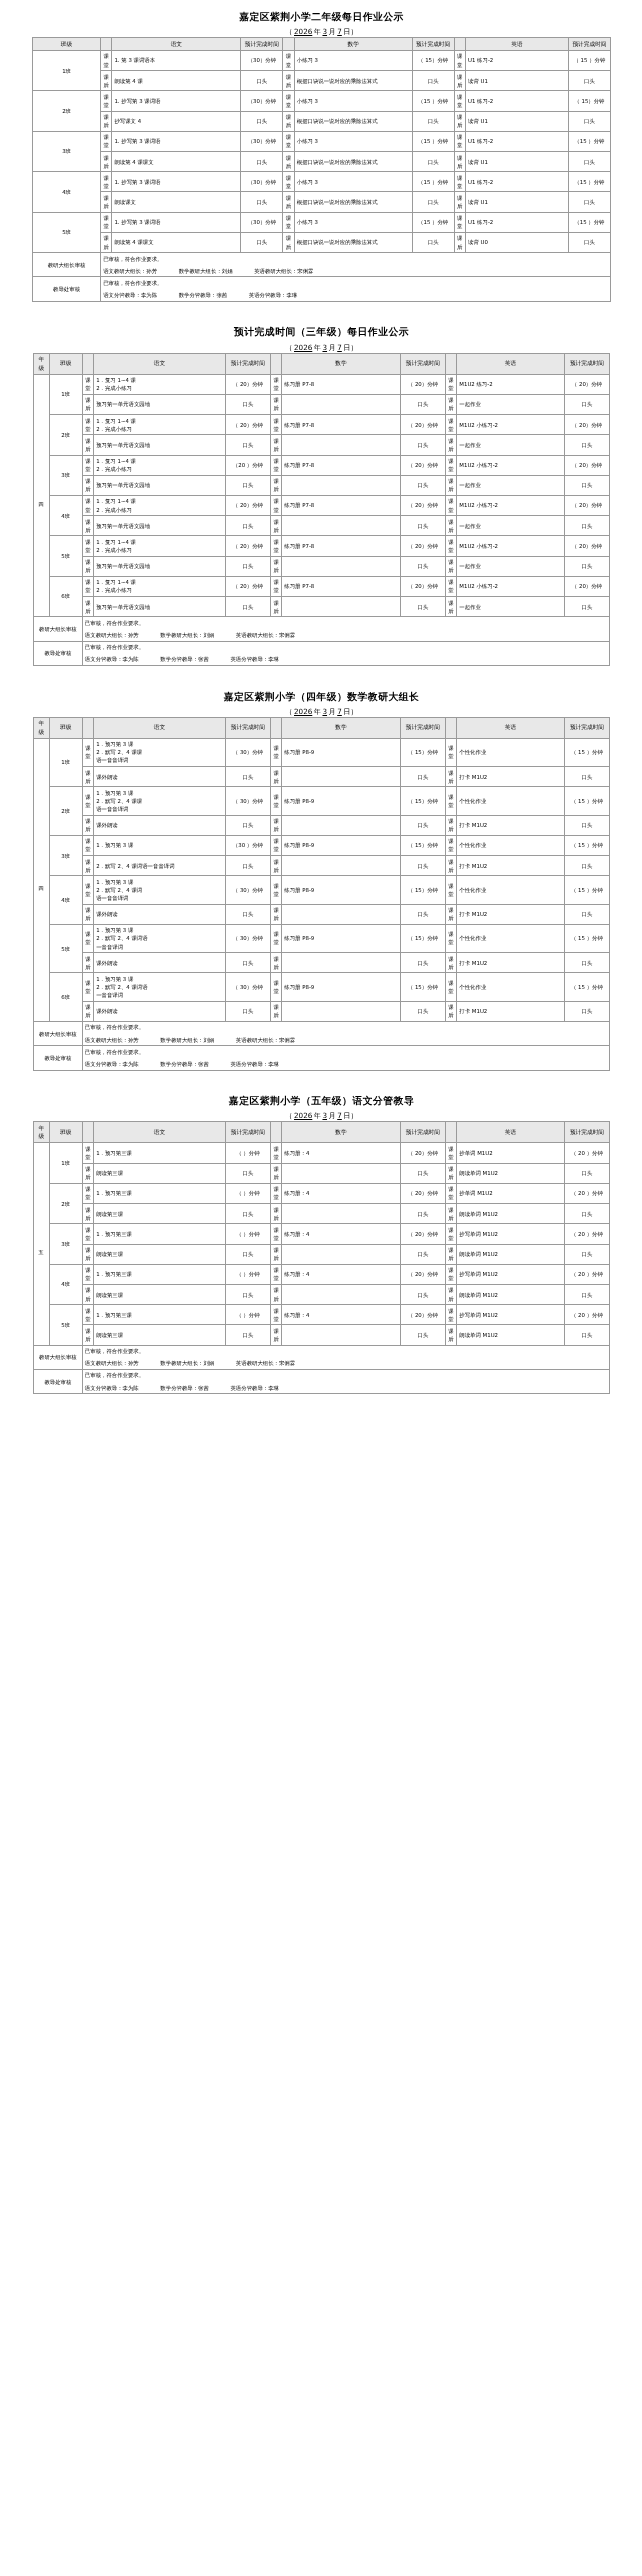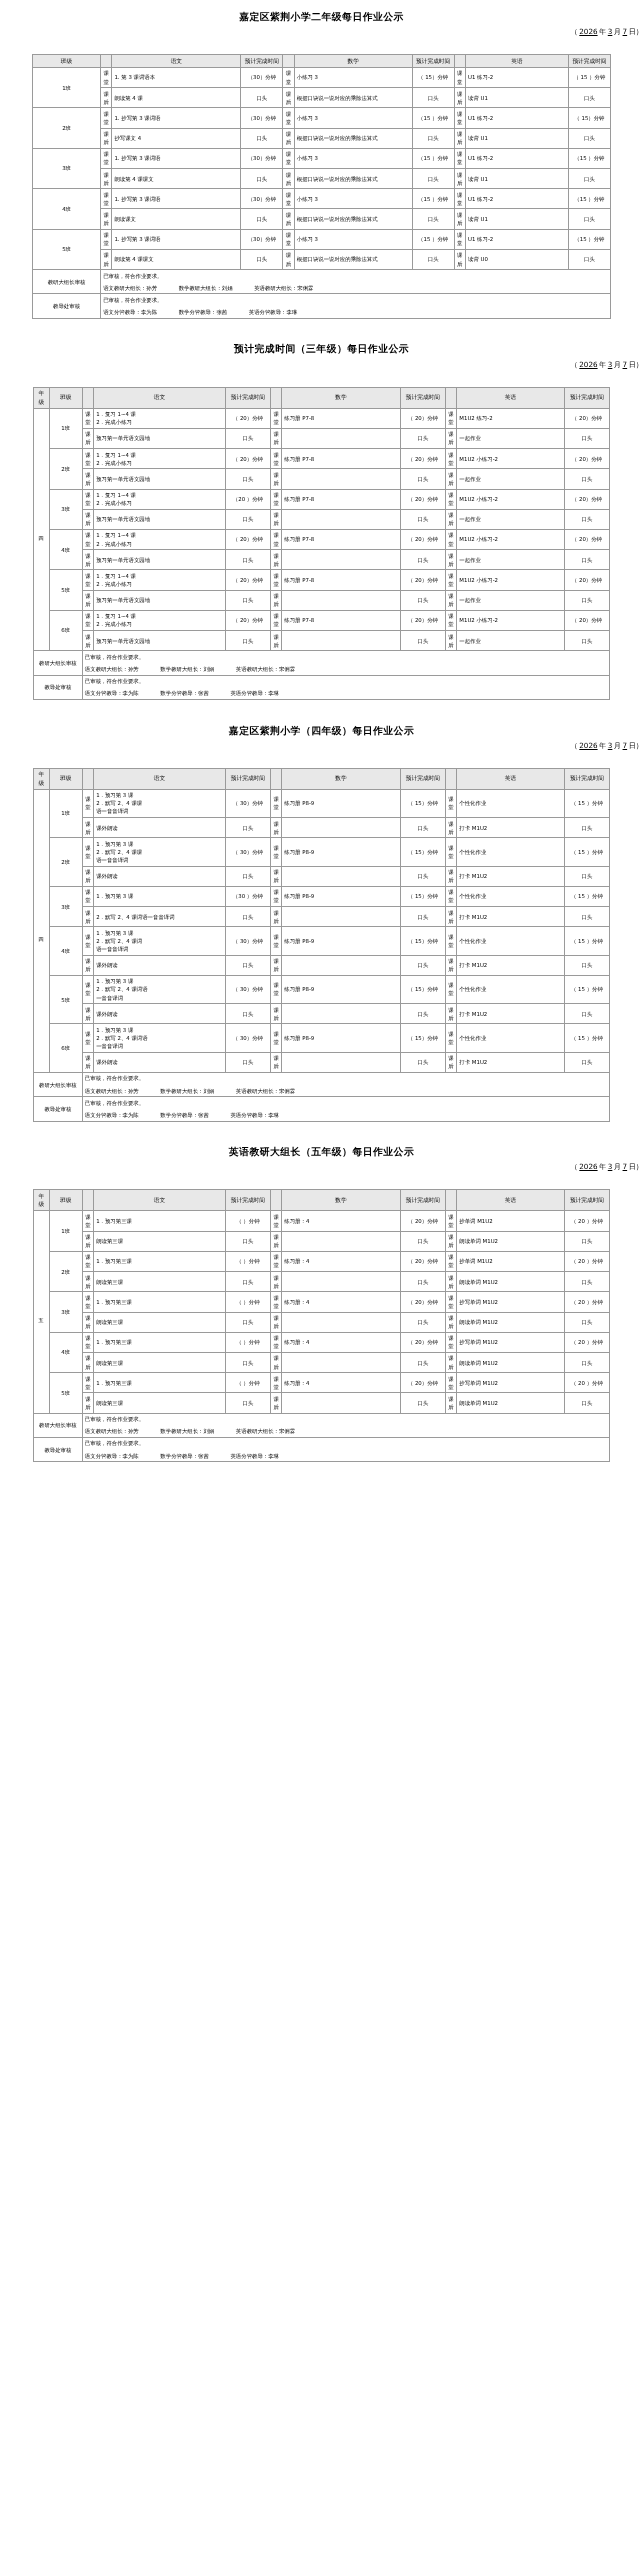--- a/index.html
+++ b/index.html
@@ -22,24 +22,24 @@
 
   .doc-title {
     text-align: center;
     font-size: 9.8px;
     font-weight: bold;
     color: #000;
     letter-spacing: 0.5px;
     padding: 11.3px 0 3.1px 0;
   }
   .doc-date {
-    text-align: right;
+    text-align: center;
     font-size: 7.2px;
     color: #000;
-    padding-bottom: 17px;
+    padding-bottom: 0;
   }
   .doc-date .u { text-decoration: underline; padding: 0 1.5px; }
 
   table.hw {
     border-collapse: collapse;
     table-layout: fixed;
     margin: 0 auto;
     width: 577px;
     background: #fff;
   }
@@ -439,21 +439,21 @@
             <td class="sig-body" colspan="9"><span class="l1">已审核，符合作业要求。</span><span class="l2"><span>语文教研大组长：孙芳</span><span>数学教研大组长：刘娟</span><span>英语教研大组长：宋俐霖</span></span></td>
           </tr>
           <tr>
             <td class="sig-label" colspan="2">教导处审核</td>
             <td class="sig-body" colspan="9"><span class="l1">已审核，符合作业要求。</span><span class="l2"><span>语文分管教导：李为陈</span><span>数学分管教导：张茜</span><span>英语分管教导：李琳</span></span></td>
           </tr>
         </tbody>
       </table>
     </div>
     <div class="doc-block">
-      <div class="doc-title">嘉定区紫荆小学（四年级）每日作业公示</div>
+      <div class="doc-title">嘉定区紫荆小学（四年级）数学教研大组长</div>
       <div class="doc-date"><span>（</span><span class="u">2026</span><span>年</span><span class="u">3</span><span>月</span><span class="u">7</span><span>日</span><span>）</span></div>
       <table class="hw">
         <colgroup>
           <col style="width: 14.4px;">
           <col style="width: 30px;">
           <col style="width: 10.3px;">
           <col style="width: 120px;">
           <col style="width: 41px;">
           <col style="width: 10.3px;">
           <col style="width: 108px;">
@@ -622,21 +622,21 @@
             <td class="sig-body" colspan="9"><span class="l1">已审核，符合作业要求。</span><span class="l2"><span>语文教研大组长：孙芳</span><span>数学教研大组长：刘娟</span><span>英语教研大组长：宋俐霖</span></span></td>
           </tr>
           <tr>
             <td class="sig-label" colspan="2">教导处审核</td>
             <td class="sig-body" colspan="9"><span class="l1">已审核，符合作业要求。</span><span class="l2"><span>语文分管教导：李为陈</span><span>数学分管教导：张茜</span><span>英语分管教导：李琳</span></span></td>
           </tr>
         </tbody>
       </table>
     </div>
     <div class="doc-block">
-      <div class="doc-title">英语教研大组长（五年级）每日作业公示</div>
+      <div class="doc-title">嘉定区紫荆小学（五年级）语文分管教导</div>
       <div class="doc-date"><span>（</span><span class="u">2026</span><span>年</span><span class="u">3</span><span>月</span><span class="u">7</span><span>日</span><span>）</span></div>
       <table class="hw">
         <colgroup>
           <col style="width: 14.4px;">
           <col style="width: 30px;">
           <col style="width: 10.3px;">
           <col style="width: 120px;">
           <col style="width: 41px;">
           <col style="width: 10.3px;">
           <col style="width: 108px;">

